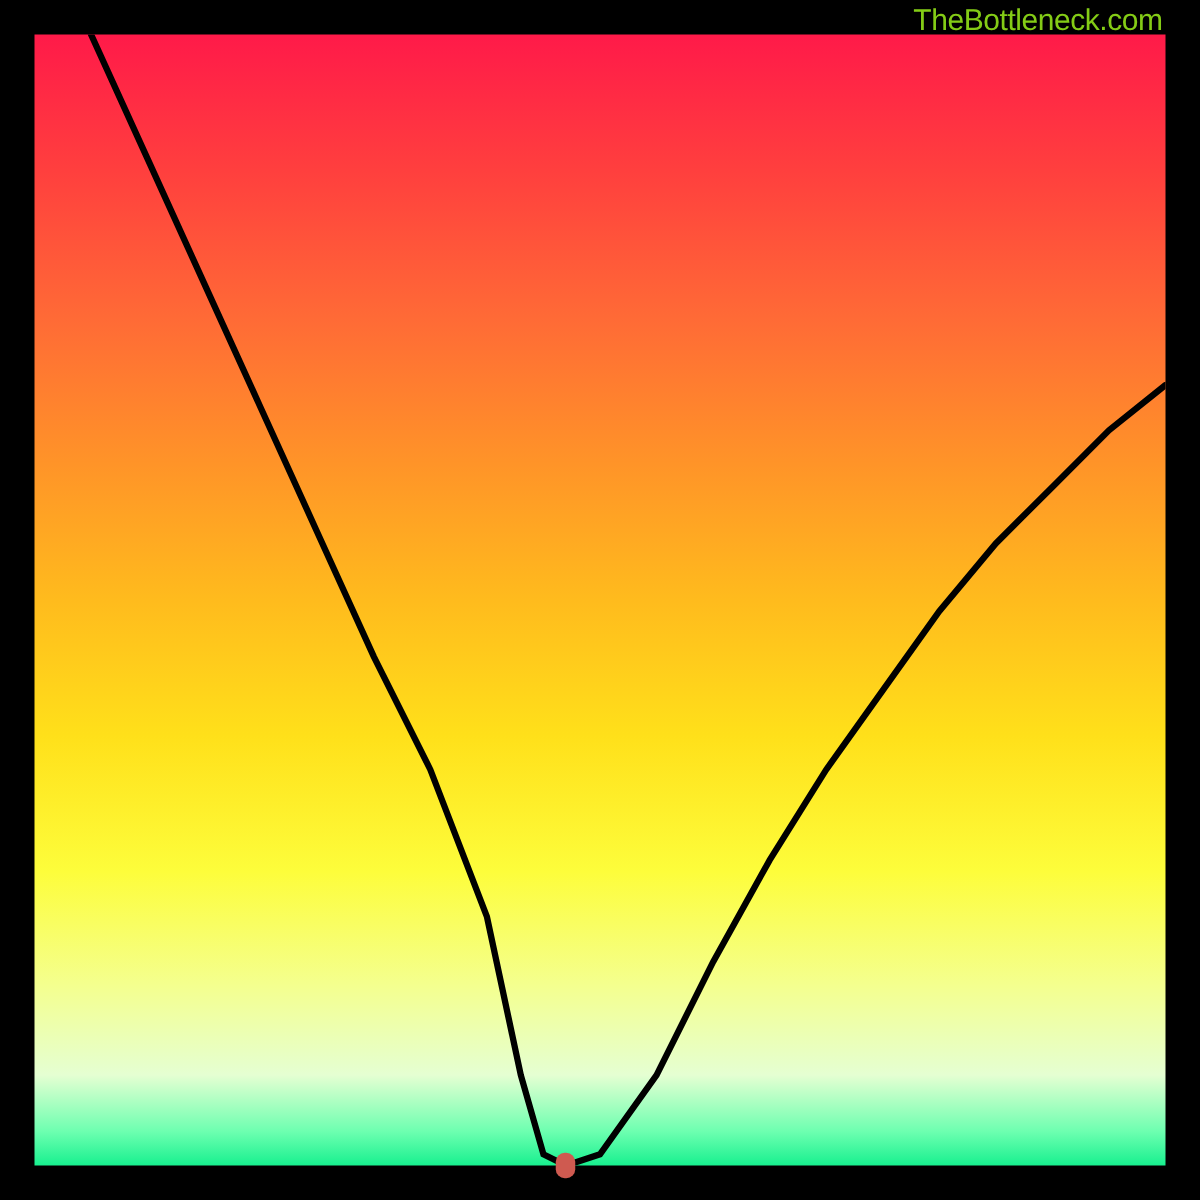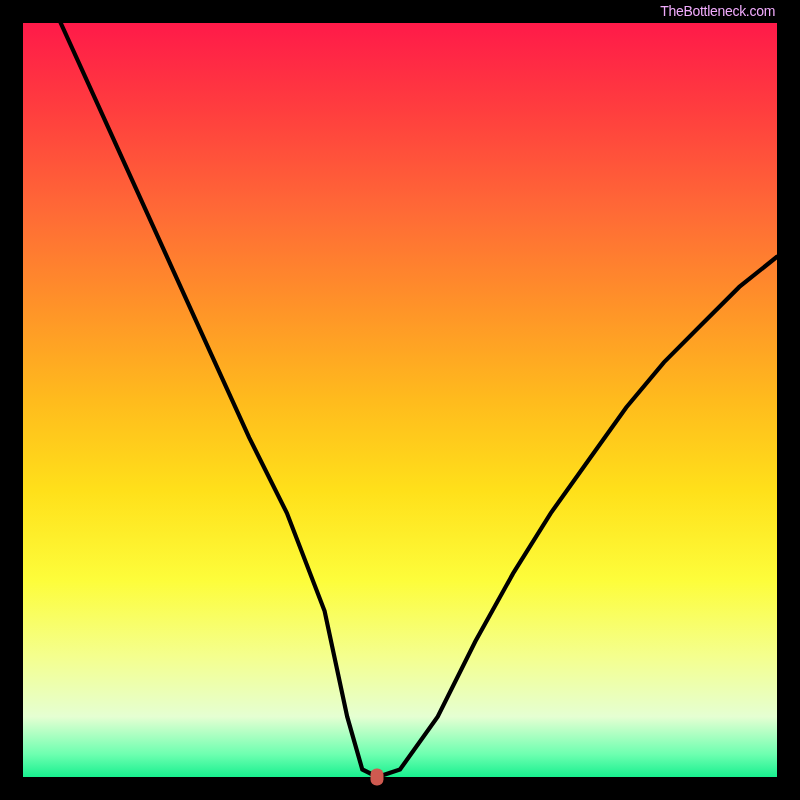--- a/index.html
+++ b/index.html
@@ -35,22 +35,22 @@
       #f4ff8e 84%,
       #e5ffd2 92%,
       #6dffb0 97%,
       #18f08f 100%
     );
   }
   .watermark {
     position: absolute;
     top: 3px;
     right: 25px;
-    color: #f0abfc;
-    font-size: 14px;
+    color: #84cc16;
+    font-size: 20px;
     font-weight: 500;
     letter-spacing: -0.3px;
   }
   svg.curve {
     position: absolute;
     top: 0;
     left: 0;
     width: 754px;
     height: 754px;
   }

